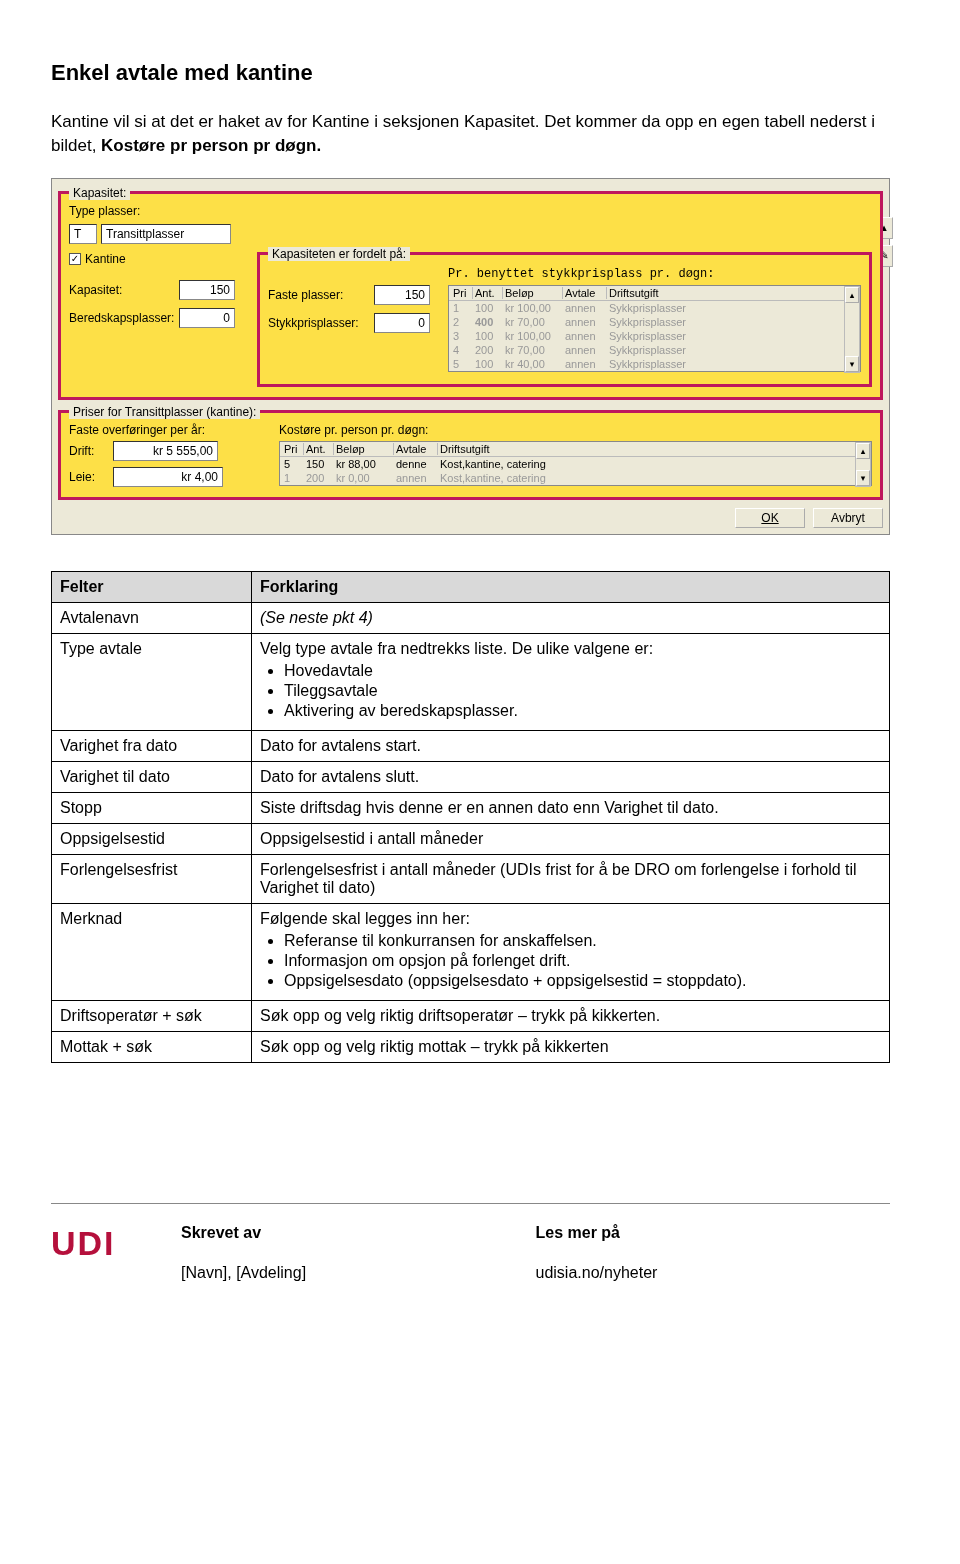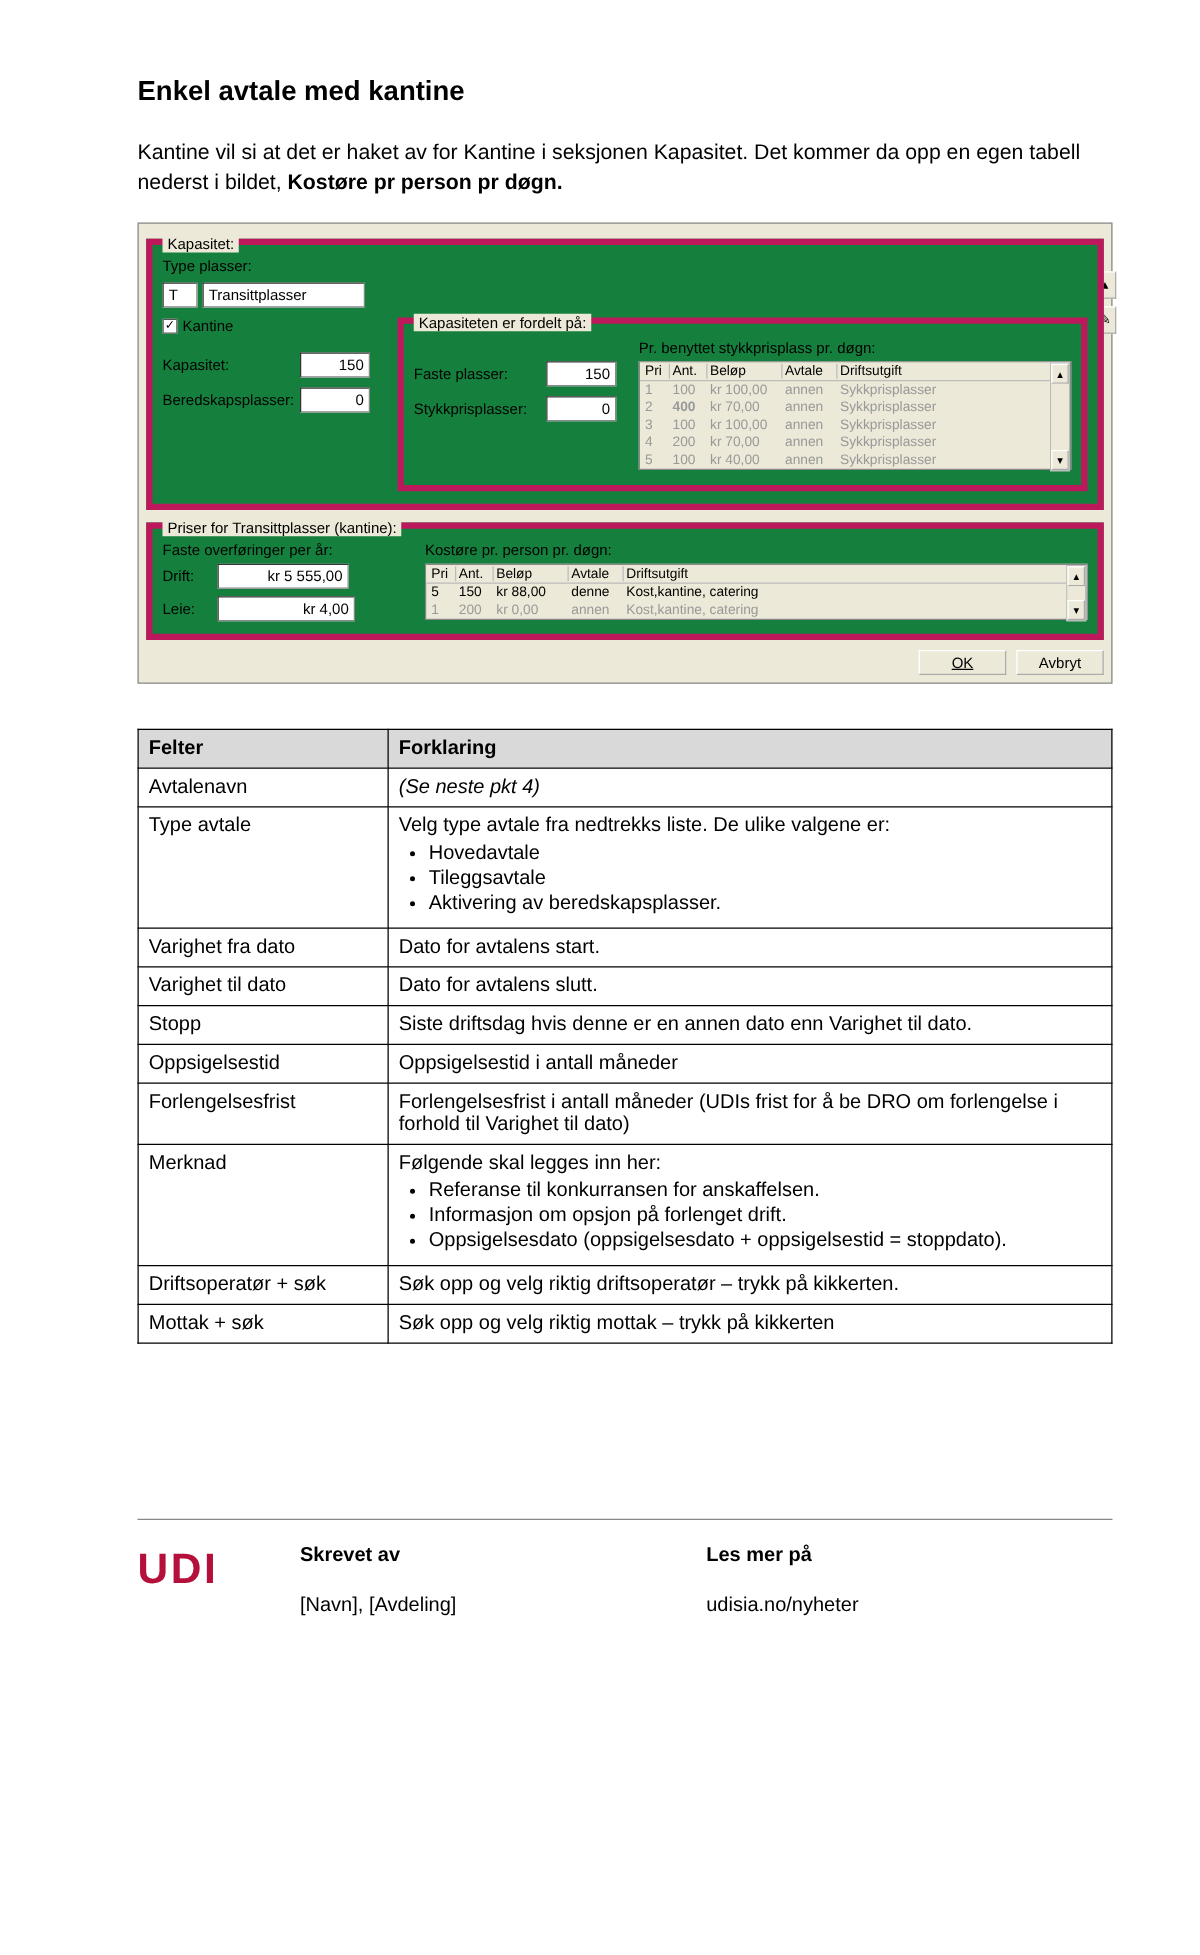--- a/index.html
+++ b/index.html
@@ -1,25 +1,25 @@
 <!DOCTYPE html>
 <html><head>
 <meta charset="utf-8">
 <style>
   * { box-sizing: border-box; }
   body { margin: 0; padding: 0; font-family: Arial, Helvetica, sans-serif; background: #fff; color: #000; width: 960px; }
-  .page { padding: 60px 70px 40px 110px; }
+  .page { padding: 60px 70px 40px 51px; }
   h1 { font-size: 22px; font-weight: bold; margin: 0 0 24px 0; }
   h2 { font-size: 22px; font-weight: bold; margin: 30px 0 18px 0; }
   p { font-size: 17px; line-height: 1.4; margin: 0 0 20px 0; }
   .b { font-weight: bold; }
 
   
   .shot { background: #ece9d8; border: 1px solid #888; padding: 6px; font-size: 12px; font-family: Tahoma, Arial, sans-serif; color: #000; position: relative; margin-bottom: 36px; }
-  .gbox { border: 5px solid #be185d; position: relative; margin-top: 6px; padding: 10px 8px 10px 8px; background: #15803d; }
+  .gbox { border: 3px solid #be185d; position: relative; margin-top: 6px; padding: 10px 8px 10px 8px; background: #fde047; }
   .gbox .gtitle { position: absolute; top: -8px; left: 8px; background: #ece9d8; padding: 0 4px; font-size: 12px; }
   .row { display: flex; align-items: center; }
   .lbl { font-size: 12px; }
   .inset { background: #fff; border: 1px inset #888; padding: 2px 4px; font-size: 12px; min-height: 16px; }
   .inset.small { width: 28px; text-align: left; }
   .inset.med { width: 130px; }
   .inset.num { width: 56px; text-align: right; }
   .chk { display: inline-block; width: 12px; height: 12px; background: #fff; border: 1px solid #555; text-align: center; line-height: 10px; font-size: 10px; margin-right: 4px; }
   .gray { color: #999; }
   .hdr { font-size: 11px; color: #000; }
@@ -98,21 +98,21 @@
                 <span class="lbl" style="width:106px;">Faste plasser:</span>
                 <span class="inset num">150</span>
               </div>
               <div class="row">
                 <span class="lbl" style="width:106px;">Stykkprisplasser:</span>
                 <span class="inset num">0</span>
               </div>
             </div>
 
             <div style="flex:1;font-size:11px;">
-              <div class="lbl" style="margin-bottom:4px;">Pr. benyttet stykkprisplass pr. døgn:</div>
+              <div class="lbl" style="margin-bottom:4px;font-family:Liberation Mono, monospace;">Pr. benyttet stykkprisplass pr. døgn:</div>
               <div style="position:relative;border:1px solid #888;background:#ece9d8;">
                 <div class="row hdr" style="background:#ece9d8;border-bottom:1px solid #bbb;padding:1px 2px;gap:0;">
                   <span style="width:22px;border-right:1px solid #bbb;padding-left:2px;">Pri</span>
                   <span style="width:30px;border-right:1px solid #bbb;padding-left:2px;">Ant.</span>
                   <span style="width:60px;border-right:1px solid #bbb;padding-left:2px;">Beløp</span>
                   <span style="width:44px;border-right:1px solid #bbb;padding-left:2px;">Avtale</span>
                   <span style="flex:1;padding-left:2px;">Driftsutgift</span>
                 </div>
                 <div id="pris-rows">
                     <div class="row gray" style="padding: 1px 2px; font-size: 11px;">

